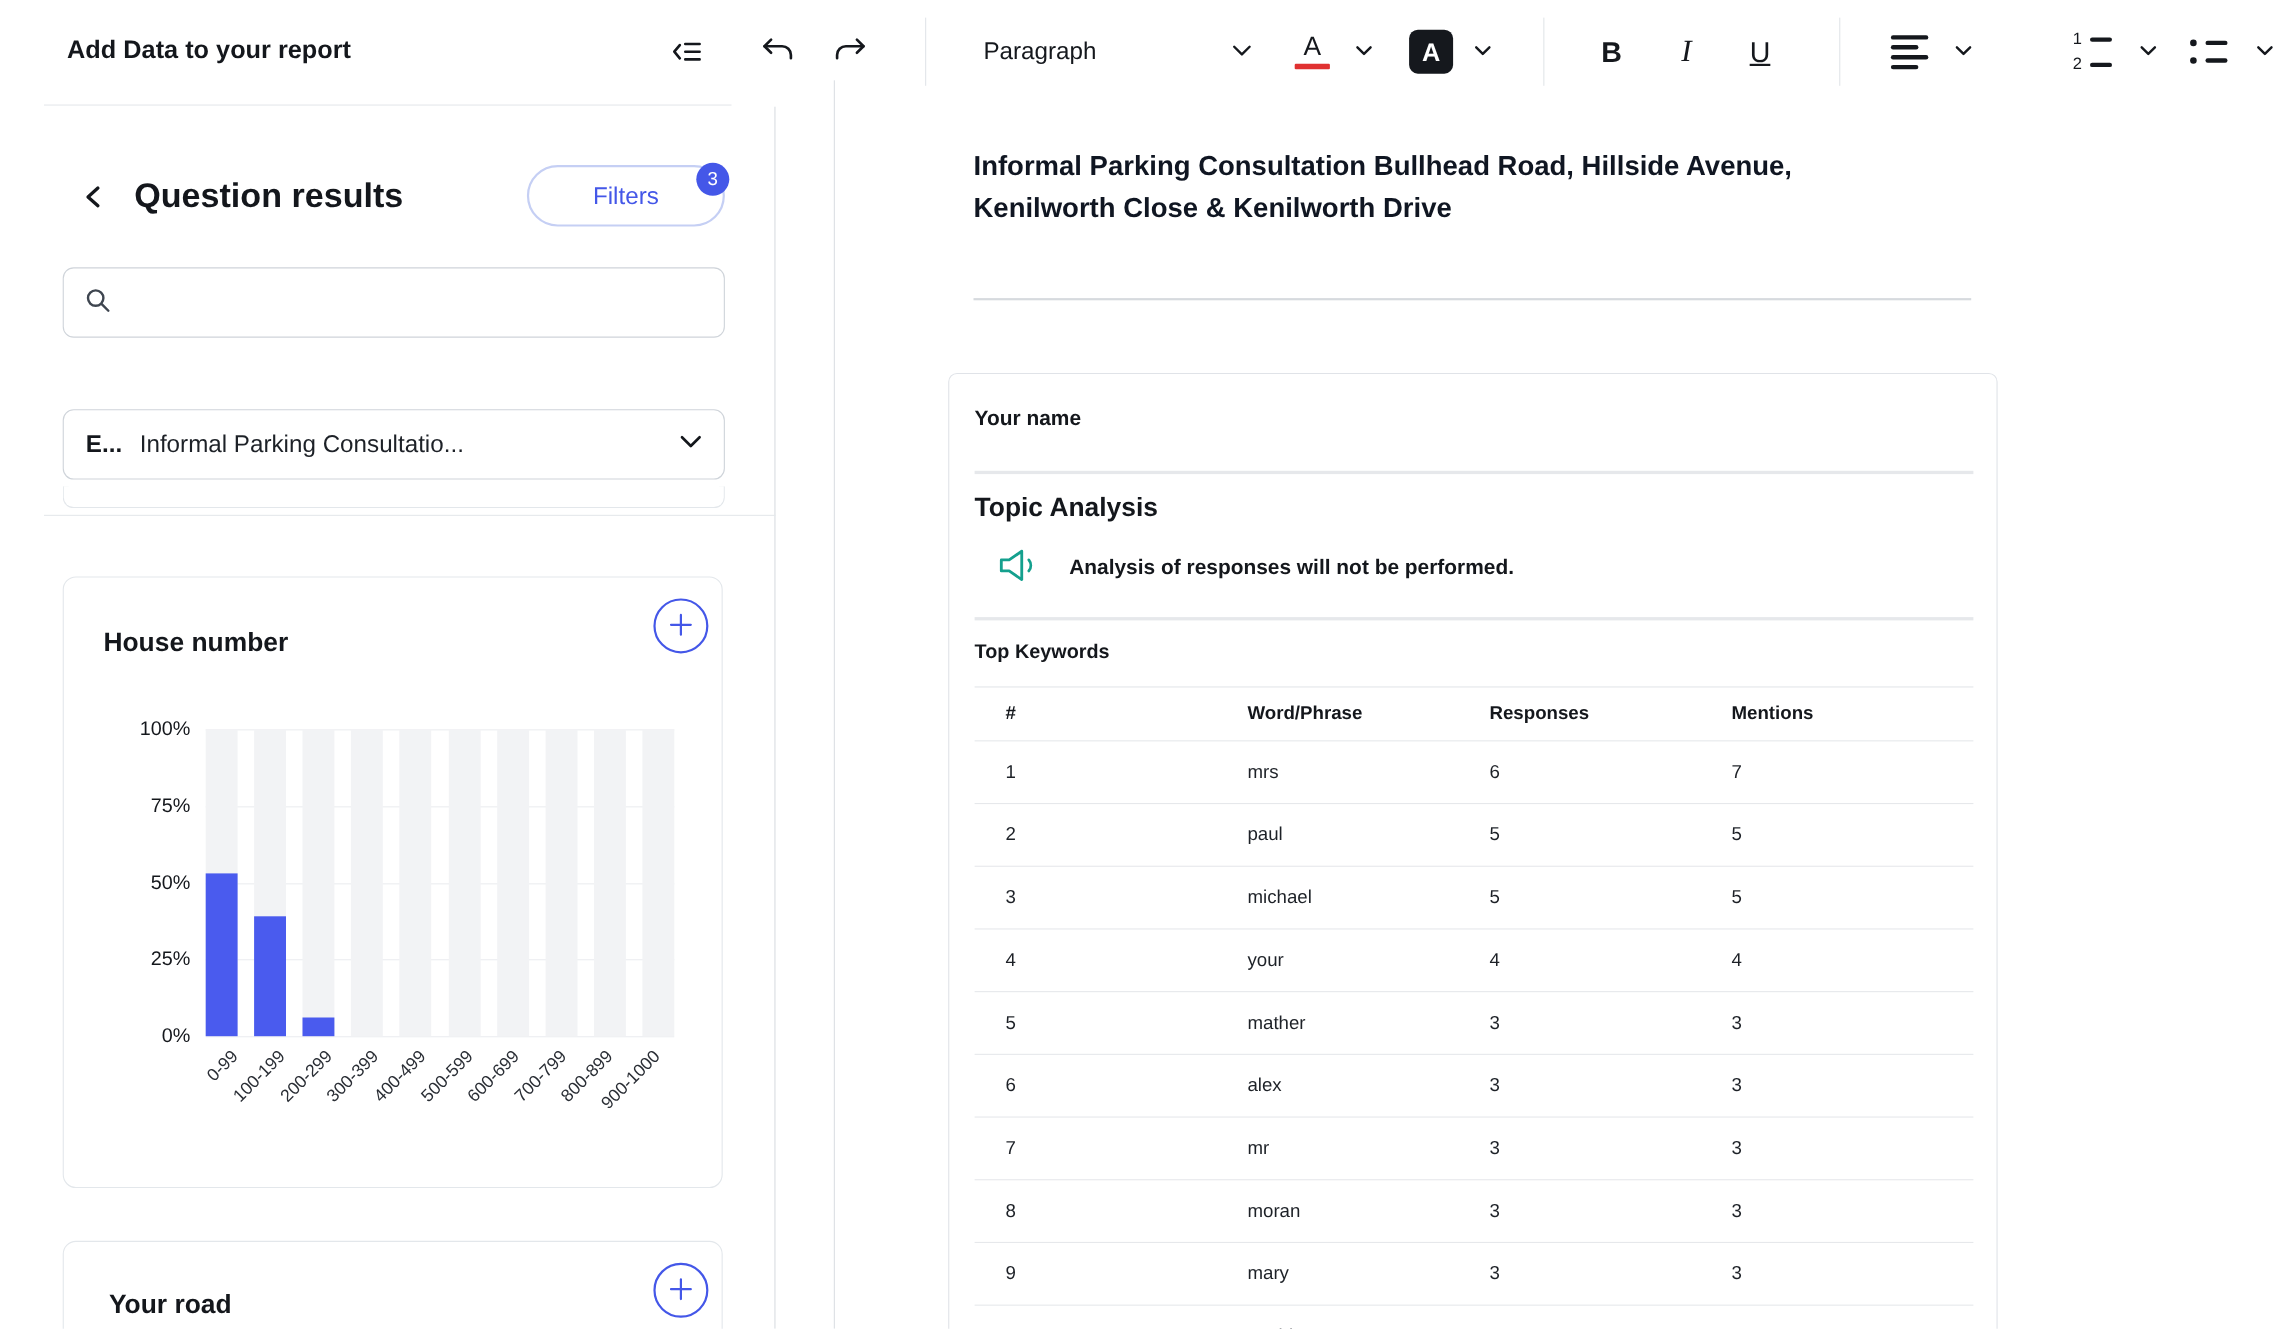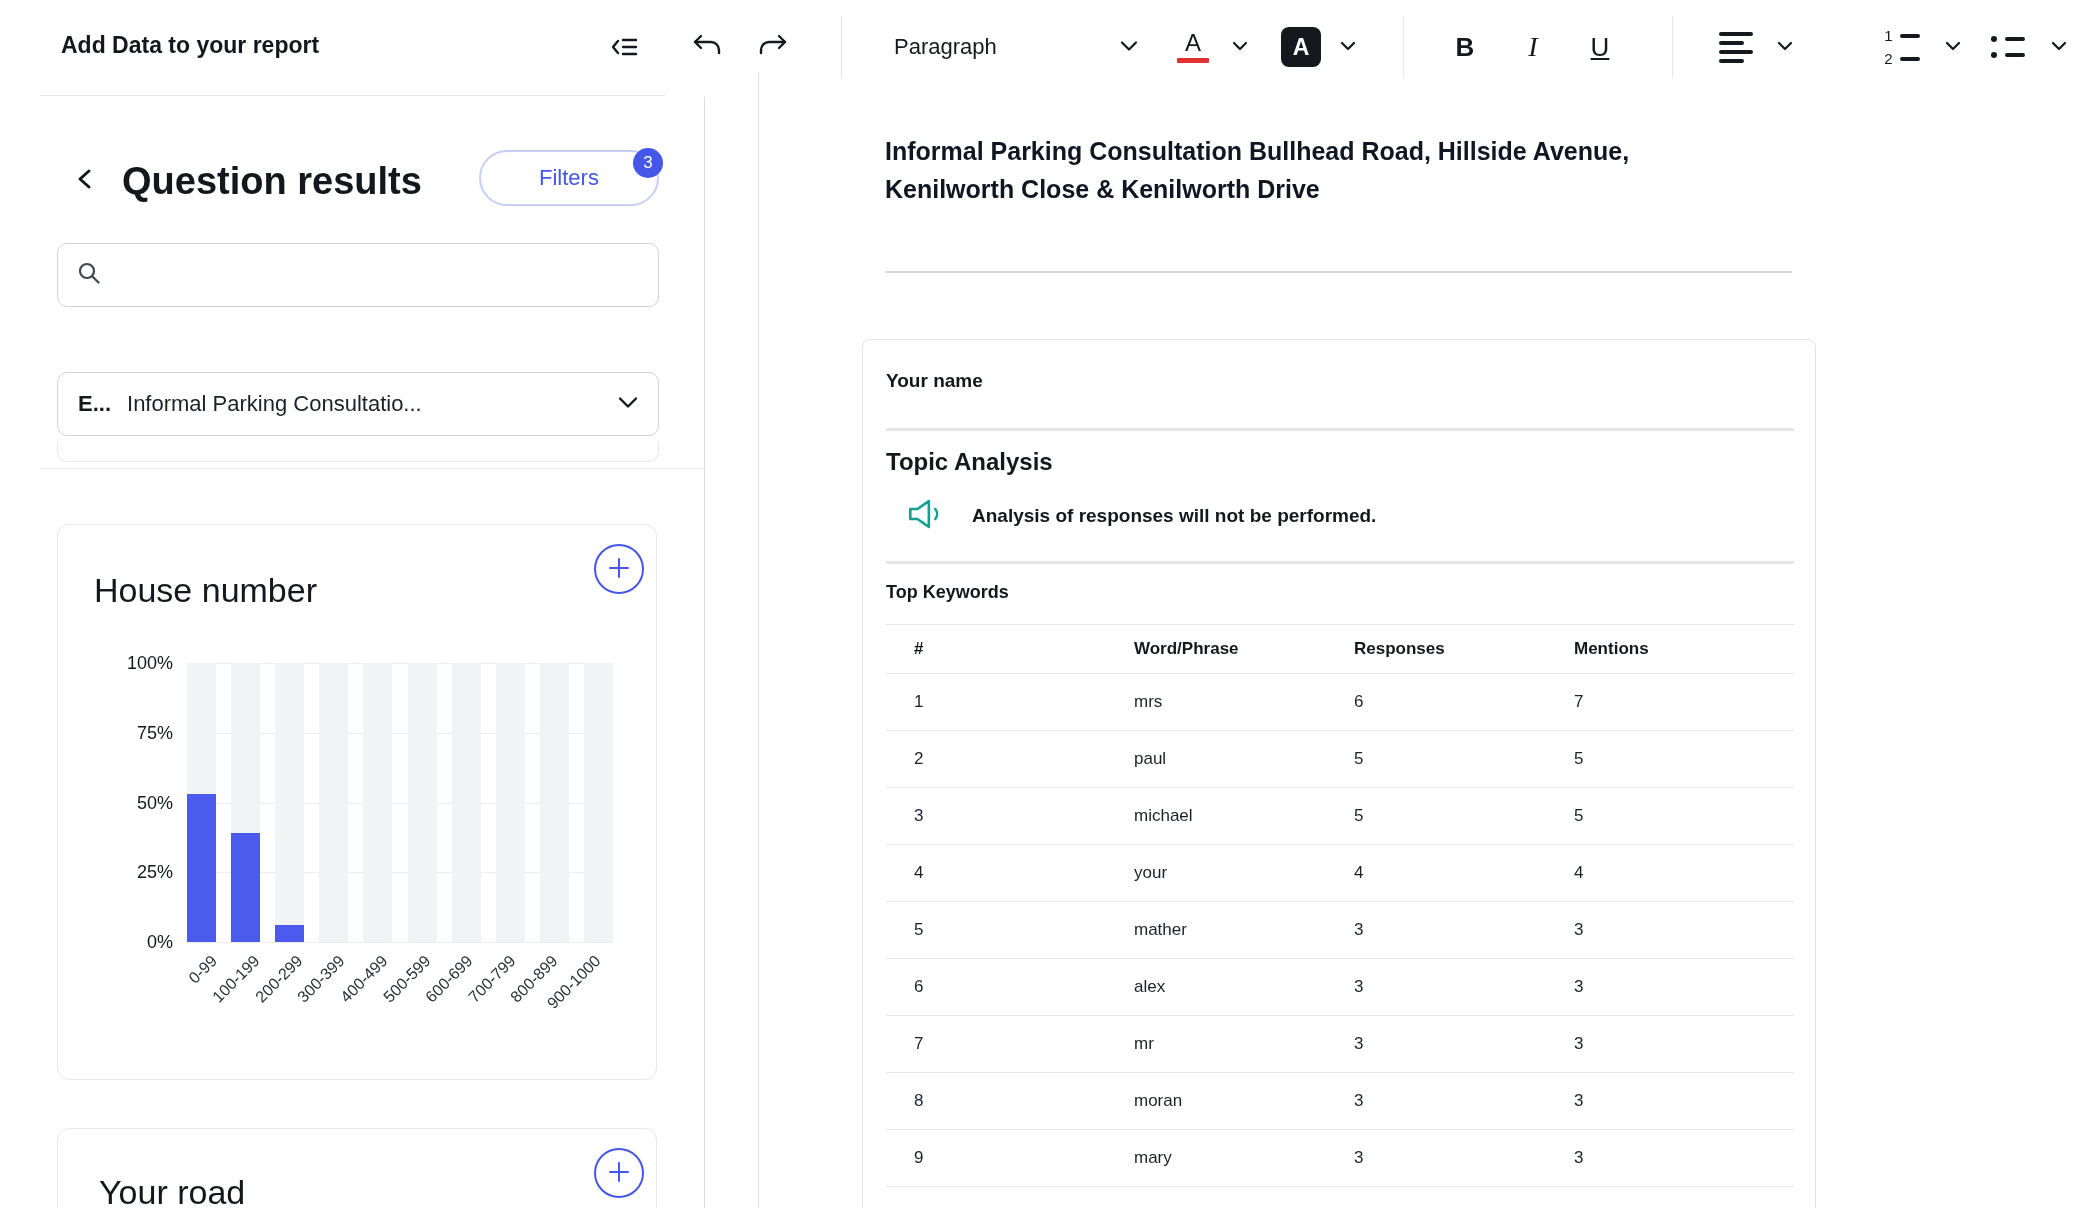--- a/index.html
+++ b/index.html
@@ -7,39 +7,39 @@
   body{background:#fff; font-family:"Liberation Sans","DejaVu Sans",sans-serif; color:#1b1f27;}
   .stage{position:relative; width:2086px; height:1208px; background:#fff; overflow:hidden;}
 
   
   .sidebar{position:absolute; left:0; top:0; width:665px; height:1208px; background:#fff; border-right:1px solid #d9dde2;margin-left:40px;}
   .sidebar-header{position:absolute; left:0; top:0; width:100%; height:96px; border-bottom:1px solid #e5e8ec;}
   .sidebar-title{position:absolute; left:21px; top:32px; font-size:23px; font-weight:700; color:#14171c;}
   .collapse-btn{position:absolute; left:563px; top:26px; width:44px; height:44px; border:none; background:none; cursor:pointer; color:#14171c;}
 
   .back-btn{position:absolute; left:24px; top:158px; width:42px; height:44px; border:none; background:none; cursor:pointer; color:#14171c;}
-  .qr-title{position:absolute; left:82px; top:160px; font-size:38px; font-weight:700; color:#14171c;}
+  .qr-title{position:absolute; left:82px; top:160px; font-size:31px; font-weight:700; color:#14171c;}
   .filters-btn{position:absolute; left:439px; top:150px; width:180px; height:56px; border:2px solid #c5cff4; border-radius:28px; background:#fff; color:var(--accent); font-size:22px; font-family:inherit; cursor:pointer;}
   .filters-badge{position:absolute; top:-4px; right:-6px; width:30px; height:30px; border-radius:50%; background:var(--accent); color:#fff; font-size:17px; line-height:30px; text-align:center;}
 
   .search-box{position:absolute; left:17px; top:243px; width:602px; height:64px; border:1px solid #cfd4da; border-radius:10px; display:flex; align-items:center; padding:0 18px; gap:15px; background:#fff;}
   .search-box input{flex:1; border:none; outline:none; font-size:22px; font-family:inherit; color:#30353c; background:transparent;}
   .search-box input::placeholder{color:#6f7680;}
 
   .survey-dropdown{position:absolute; left:17px; top:372px; width:602px; height:64px; border:1px solid #cfd4da; border-radius:10px; display:flex; align-items:center; padding:0 20px; gap:16px; background:#fff; cursor:pointer;}
   .dd-prefix{font-size:22px; font-weight:700; color:#14171c; flex:0 0 auto;}
   .dd-label{flex:1; font-size:22px; color:#1d2127; white-space:nowrap; overflow:hidden; text-overflow:ellipsis;}
 
   .partial-item{position:absolute; left:17px; top:442px; width:602px; height:20px; border:1px solid #e3e7eb; border-top:none; border-radius:0 0 10px 10px; background:#fff;}
   .sticky-divider{position:absolute; left:0; top:468px; width:665px; height:1px; background:#e5e8ec;}
 
   .side-card{position:absolute; left:17px; width:600px; border:1px solid #e3e7eb; border-radius:12px; background:#fff;}
   .house-card{top:524px; height:556px;}
   .road-card{top:1128px; height:220px;}
-  .card-title{position:absolute; left:36px; top:46px; font-size:34px; font-weight:400; color:#14171c;}
+  .card-title{position:absolute; left:36px; top:46px; font-size:24px; font-weight:700; color:#14171c;}
   .road-card .card-title{left:41px; top:44px;}
   .plus-btn{position:absolute; right:12px; top:19px; width:50px; height:50px; border:2px solid var(--accent); border-radius:50%; background:#fff; color:var(--accent); cursor:pointer; display:flex; align-items:center; justify-content:center; padding:0;}
 
   
   .chart{position:absolute; left:129px; top:138px; width:426px;}
   .chart-plot{position:relative; height:279px;}
   .gridline{position:absolute; left:0; right:0; height:1px; background:#ebedf0;}
   .ylabel{position:absolute; right:calc(100% + 14px); transform:translateY(-50%); font-size:18px; color:#14171c; white-space:nowrap;}
   .chart-cols{position:absolute; inset:0; display:flex; justify-content:space-between; align-items:flex-end;}
   .col{position:relative; width:29px; height:100%;}

